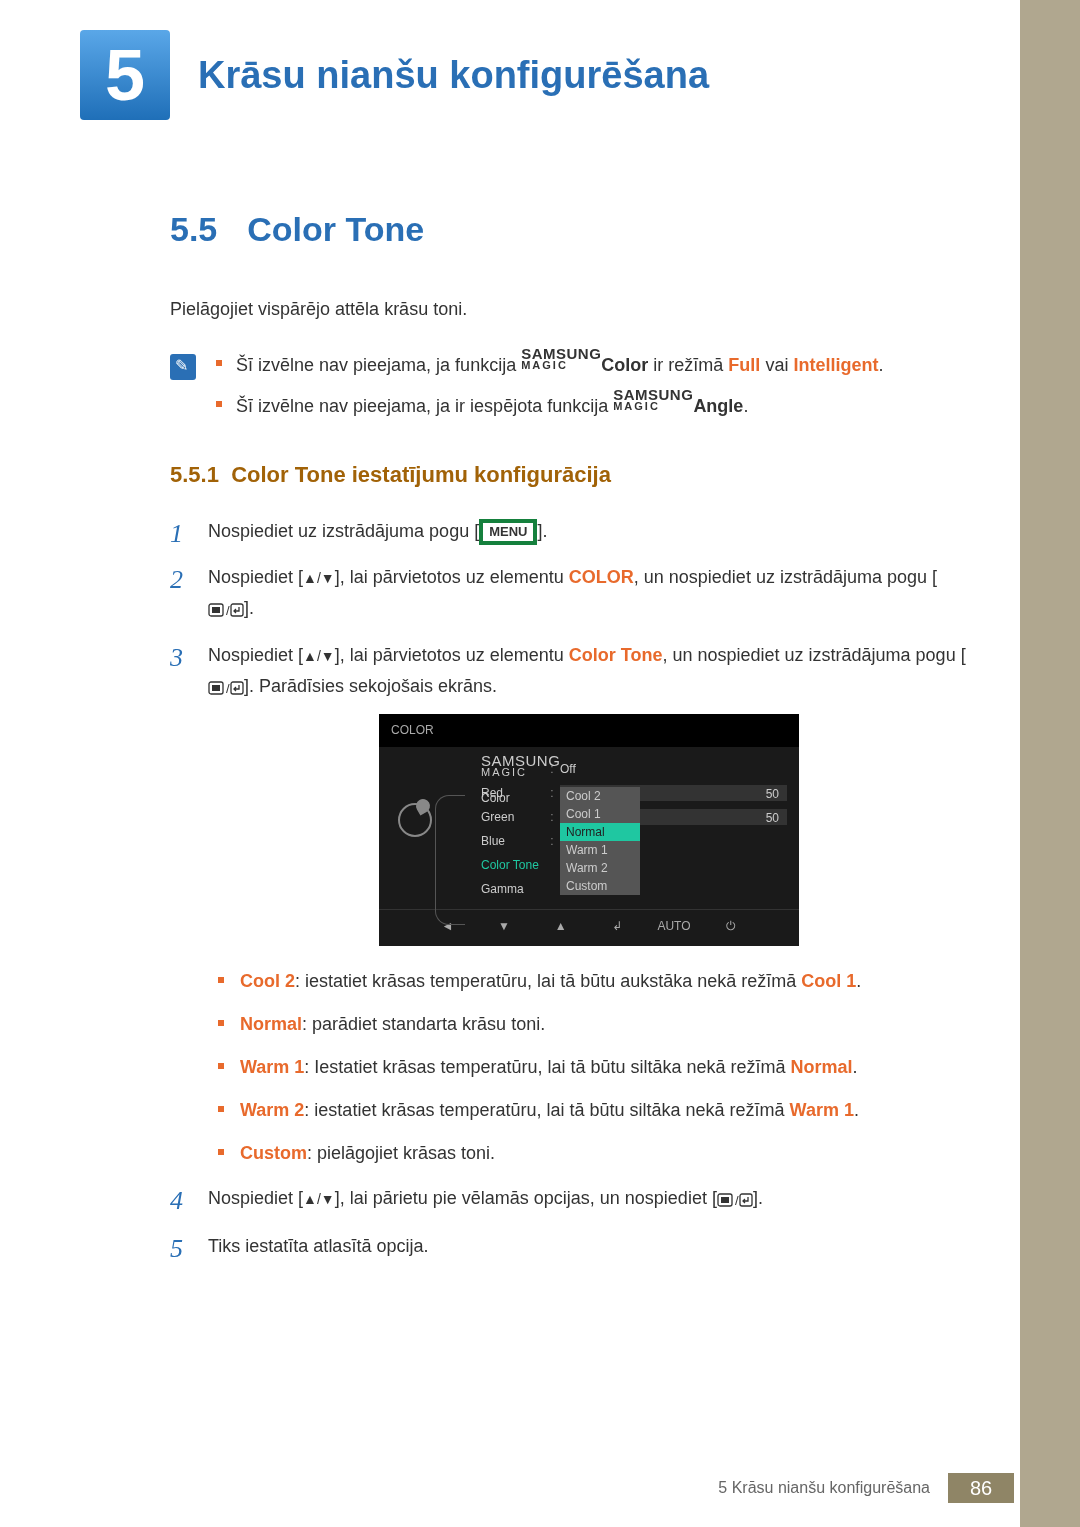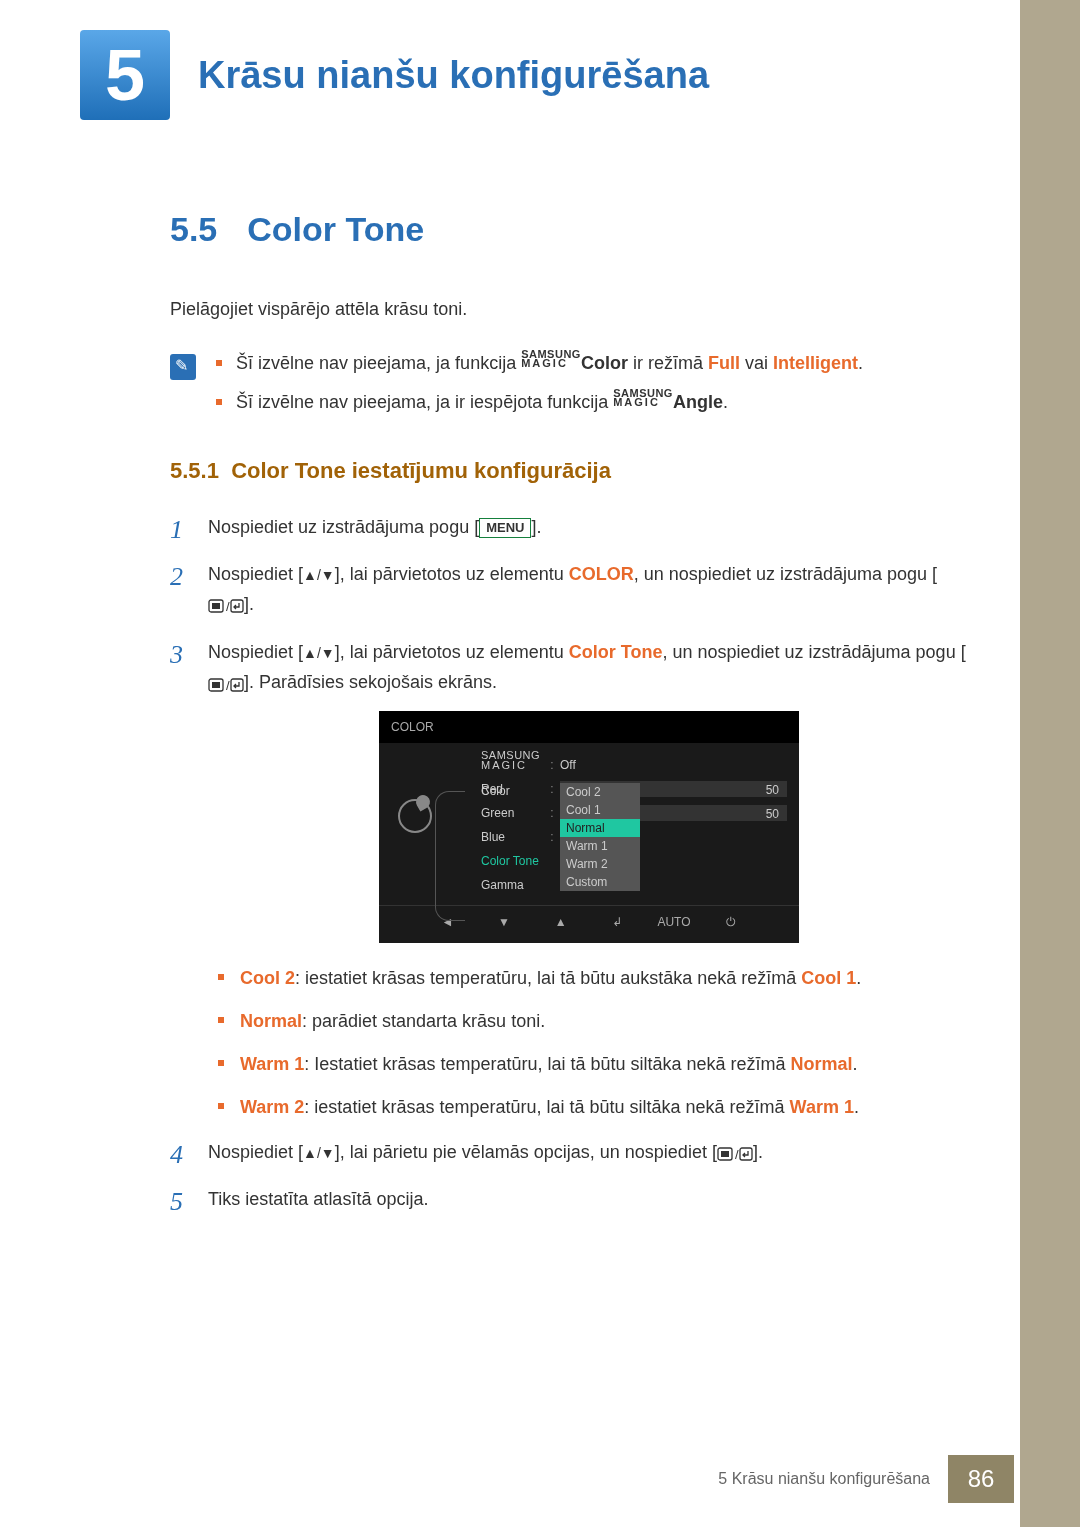--- a/index.html
+++ b/index.html
@@ -103,21 +103,21 @@
     top: 10px;
   }
   .magic-lbl {
     display: inline-block;
     font-size: 11px;
     line-height: 0.85;
     vertical-align: baseline;
     position: relative;
     top: -2px;
   }
-  .magic-lbl .small { font-size: 11px; letter-spacing: 0.5px; display: block; }
+  .magic-lbl .small { font-size: 15px; letter-spacing: 0.5px; display: block; }
   .magic-lbl .big { letter-spacing: 2px; display: block; }
   .emph { color: #e86a2c; font-weight: bold; }
   .subsection {
     color: #a16207;
     font-size: 22px;
     font-weight: bold;
     margin-bottom: 28px;
   }
   ol.steps { list-style: none; counter-reset: stepc; }
   ol.steps > li {
@@ -132,21 +132,21 @@
     position: absolute;
     left: 0;
     top: -4px;
     font-size: 26px;
     font-style: italic;
     color: #2a6fb5;
     font-family: Georgia, serif;
   }
   .kbd {
     display: inline-block;
-    border: 1px solid #15803d;
+    border: 4px solid #15803d;
     padding: 0 6px;
     font-size: 13px;
     font-weight: bold;
     vertical-align: middle;
     line-height: 18px;
   }
   .arw { font-size: 14px; }
   .icons-group {
     display: inline-block;
     vertical-align: middle;
@@ -278,24 +278,24 @@
     justify-content: flex-end;
     align-items: center;
   }
   .footer-txt {
     color: #666;
     font-size: 16px;
     margin-right: 18px;
   }
   .footer-page {
     width: 66px;
-    height: 48px;
+    height: 30px;
     background: #8f8566;
     color: #fff;
-    font-size: 24px;
+    font-size: 20px;
     display: flex;
     align-items: center;
     justify-content: center;
     margin-right: 66px;
     z-index: 2;
   }
   .magic-inline { font-weight: bold; }
 </style>
 </head>
 <body>
@@ -420,20 +420,21 @@
           <span>AUTO</span>
           <span>⏻</span>
         </div>
       </div>
 
       <ul class="tone-list">
         <li><span class="emph">Cool 2</span><span>: iestatiet krāsas temperatūru, lai tā būtu aukstāka nekā režīmā </span><span class="emph">Cool 1</span>.</li>
         <li><span class="emph">Normal</span><span>: parādiet standarta krāsu toni.</span></li>
         <li><span class="emph">Warm 1</span><span>: Iestatiet krāsas temperatūru, lai tā būtu siltāka nekā režīmā </span><span class="emph">Normal</span>.</li>
         <li><span class="emph">Warm 2</span><span>: iestatiet krāsas temperatūru, lai tā būtu siltāka nekā režīmā </span><span class="emph">Warm 1</span>.</li>
+        <li><span class="emph">Custom</span><span>: pielāgojiet krāsas toni.</span></li>
       </ul>
     </li>
     <li>
       <span>Nospiediet [</span><span class="arw">▲/▼</span><span>], lai pārietu pie vēlamās opcijas, un nospiediet [</span><span class="icons-group"><svg width="36" height="16">
             <rect x="1" y="2" width="14" height="12" rx="2" fill="none" stroke="#333" stroke-width="1.3"></rect>
             <rect x="4" y="5" width="8" height="6" fill="#333"></rect>
             <text x="18" y="13" font-size="13" fill="#333">/</text>
             <rect x="23" y="2" width="12" height="12" rx="2" fill="none" stroke="#333" stroke-width="1.3"></rect>
             <path d="M31 5 L31 9 L26 9 M28 7 L26 9 L28 11" fill="none" stroke="#333" stroke-width="1.3"></path>
           </svg></span><span>].</span>

